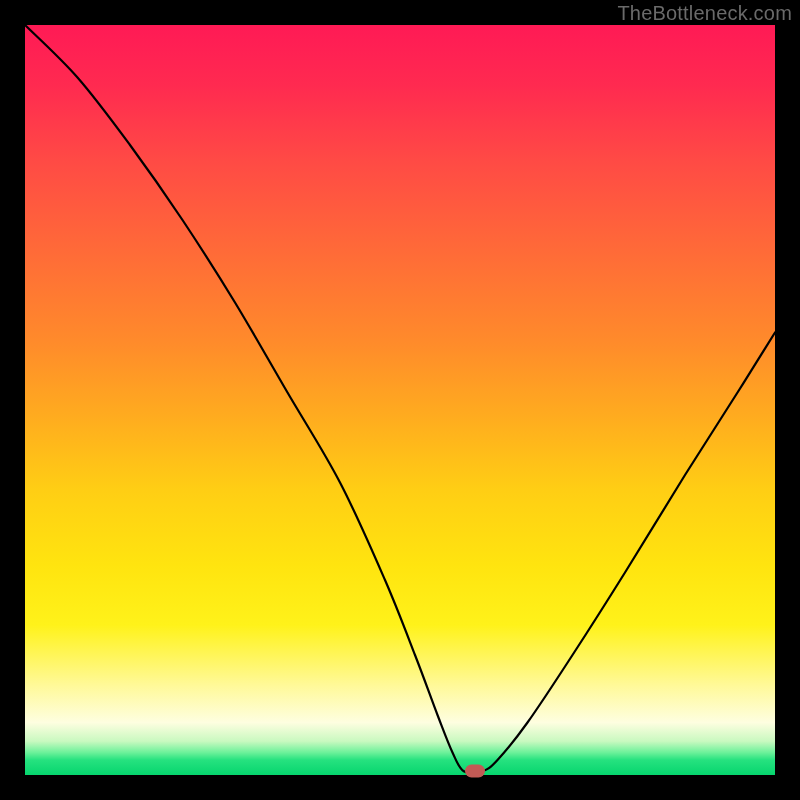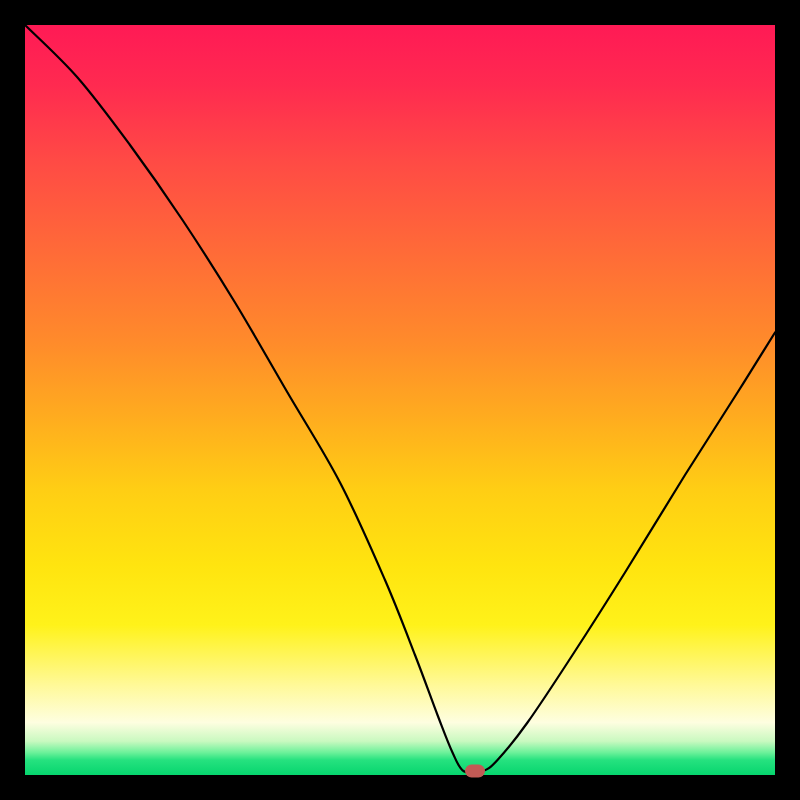--- a/index.html
+++ b/index.html
@@ -64,19 +64,20 @@
     height: 13px;
     border-radius: 7px;
     background: #c25a55;
     transform: translate(-50%, -50%);
   }
 </style>
 </head>
 <body>
 
 <div class="frame">
+  <div class="watermark">TheBottleneck.com</div>
   <div class="plot-area">
     <svg class="curve" width="750" height="750" viewBox="0 0 750 750" preserveAspectRatio="none">
       <path id="curve-path" d="M 0.0 0.0 C 8.8 8.8, 35.0 32.5, 52.5 52.5 C 70.0 72.5, 87.5 96.3, 105.0 120.0 C 122.5 143.8, 140.0 168.8, 157.5 195.0 C 175.0 221.3, 192.5 248.8, 210.0 277.5 C 227.5 306.3, 245.0 337.5, 262.5 367.5 C 280.0 397.5, 298.8 426.3, 315.0 457.5 C 331.3 488.8, 347.5 526.3, 360.0 555.0 C 372.5 583.8, 381.3 607.5, 390.0 630.0 C 398.8 652.5, 406.3 673.8, 412.5 690.0 C 418.8 706.3, 423.1 718.1, 427.5 727.5 C 431.9 736.9, 433.8 743.1, 438.8 746.3 C 443.8 749.4, 451.9 748.1, 457.5 746.3 C 463.1 744.4, 465.0 743.1, 472.5 735.0 C 480.0 726.9, 490.0 715.0, 502.5 697.5 C 515.0 680.0, 531.3 655.0, 547.5 630.0 C 563.8 605.0, 581.3 577.5, 600.0 547.5 C 618.8 517.5, 641.3 480.0, 660.0 450.0 C 678.8 420.0, 697.5 391.3, 712.5 367.5 C 727.5 343.8, 743.8 317.5, 750.0 307.5" fill="none" stroke="#000" stroke-width="2.2" stroke-linecap="round" stroke-linejoin="round"></path>
     </svg>
     <div class="marker" id="marker" style="left: 450px; top: 746.25px; background: rgb(194, 90, 85);"></div>
   </div>
 </div>
 
 </body></html>

